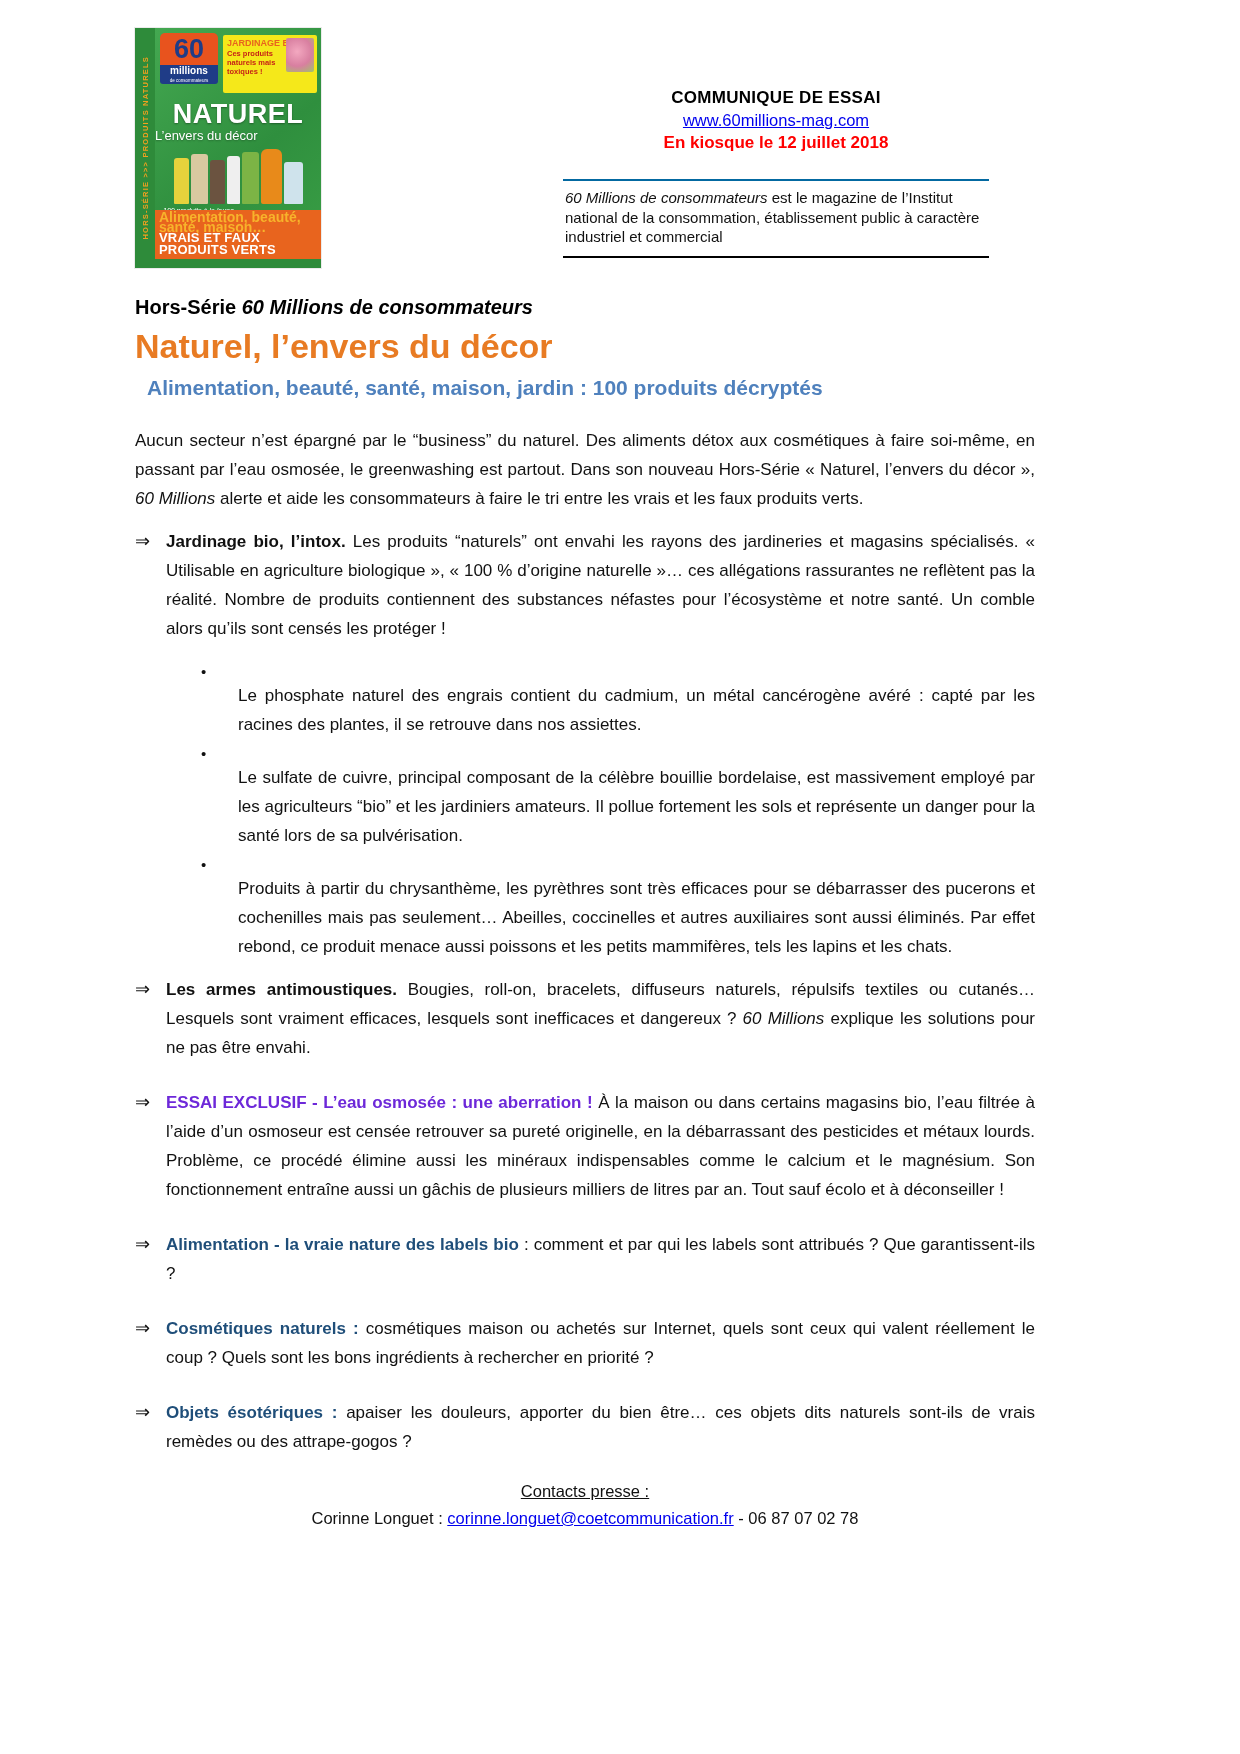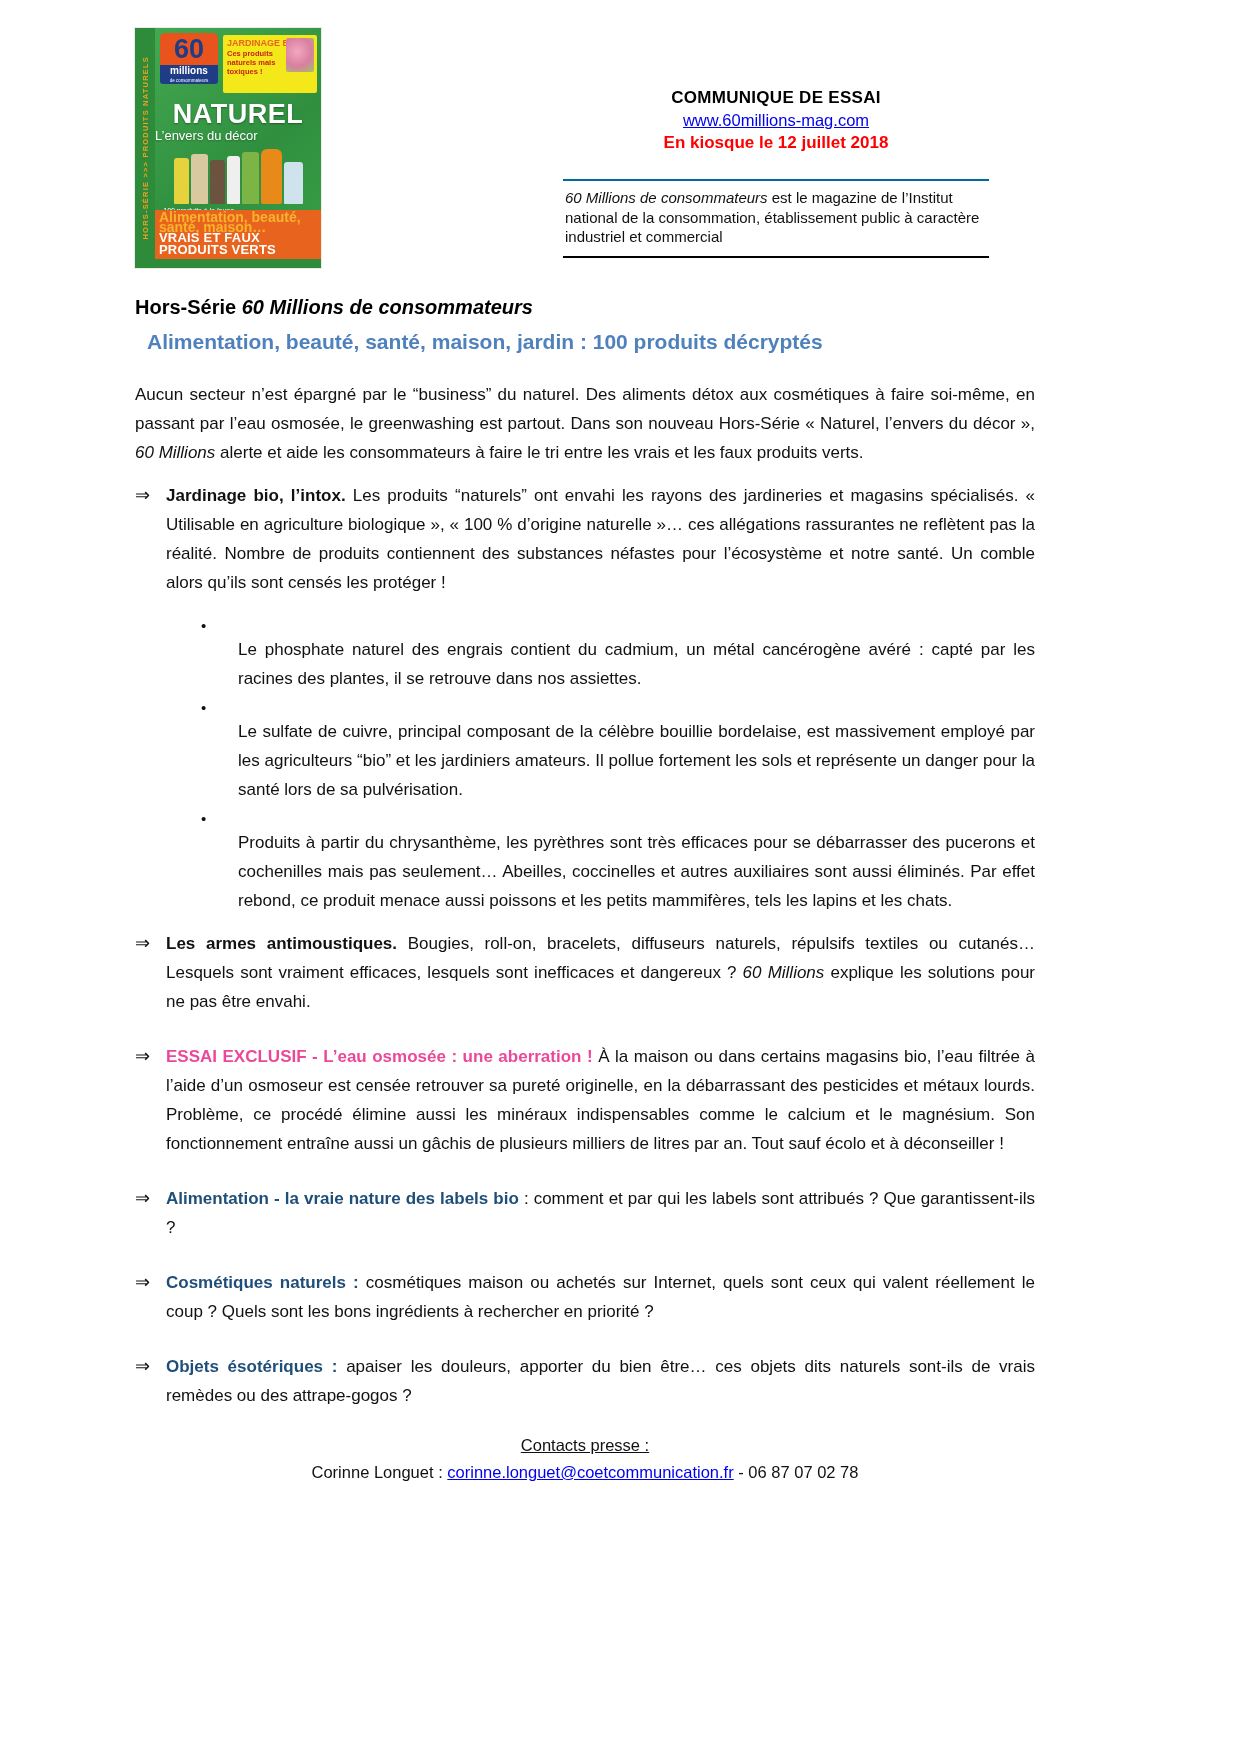--- a/index.html
+++ b/index.html
@@ -52,21 +52,21 @@
   .hs-line{font-size:20px;font-weight:bold;color:#000;}
   .hs-line .bi{font-style:italic;}
   h1{margin:8px 0 0 0;font-size:34px;line-height:38px;font-weight:bold;color:#E87B23;}
   h2{margin:10px 0 0 12px;font-size:21px;line-height:25px;font-weight:bold;color:#4F81BD;}
   .body-text{font-size:17px;line-height:29px;text-align:justify;color:#111;}
   .intro{margin:26px 0 0 0;}
   .arrow-item{display:flex;margin-top:14px;}
   .arrow-glyph{width:31px;flex:0 0 31px;font-size:18px;color:#111;line-height:29px;}
   .arrow-body{flex:1;}
   .lead{font-weight:bold;}
-  .lead-red{font-weight:bold;color:#ec4899;}
+  .lead-red{font-weight:bold;color:#6d28d9;}
   .lead-blue{font-weight:bold;color:#1F4E79;}
   .gap{margin-top:26px;}
   .bullets{margin:14px 0 0 0;}
   .bullet-row{display:flex;margin:0;}
   .bullet-dot{width:37px;flex:0 0 37px;text-align:left;padding-left:66px;line-height:29px;font-size:15px;}
   .bullet-text{flex:1;margin-top:24px;}
   .contacts{margin-top:22px;text-align:center;font-size:16.5px;line-height:27px;color:#111;width:900px;}
   .c-head{text-decoration:underline;}
   .email{color:#0000EE;text-decoration:underline;cursor:pointer;}
 </style>
@@ -116,20 +116,21 @@
     <div class="kiosque">En kiosque le 12 juillet 2018</div>
     <div class="about">
       <span class="it">60 Millions de consommateurs</span><span> est le magazine de l’Institut national de la consommation, établissement public à caractère industriel et commercial</span>
     </div>
   </div>
 
   <main>
     <div class="hs-line">
       <span>Hors-Série </span><span class="bi">60 Millions de consommateurs</span>
     </div>
+    <h1>Naturel, l’envers du décor</h1>
     <h2>Alimentation, beauté, santé, maison, jardin : 100 produits décryptés</h2>
 
     <p class="body-text intro">
       <span>Aucun secteur n’est épargné par le “business” du naturel. Des aliments détox aux cosmétiques à faire soi-même, en passant par l’eau osmosée, le greenwashing est partout. Dans son nouveau Hors-Série « Naturel, l’envers du décor », </span><span class="it">60 Millions</span><span> alerte et aide les consommateurs à faire le tri entre les vrais et les faux produits verts.</span>
     </p>
 
     <div class="arrow-item body-text">
       <span class="arrow-glyph">⇒</span>
       <div class="arrow-body">
         <span class="lead">Jardinage bio, l’intox.</span><span> Les produits “naturels” ont envahi les rayons des jardineries et magasins spécialisés. « Utilisable en agriculture biologique », « 100  % d’origine naturelle »…   ces allégations rassurantes ne reflètent pas la réalité. Nombre de produits contiennent des substances néfastes pour l’écosystème et notre santé. Un comble alors qu’ils sont censés les protéger !</span>

